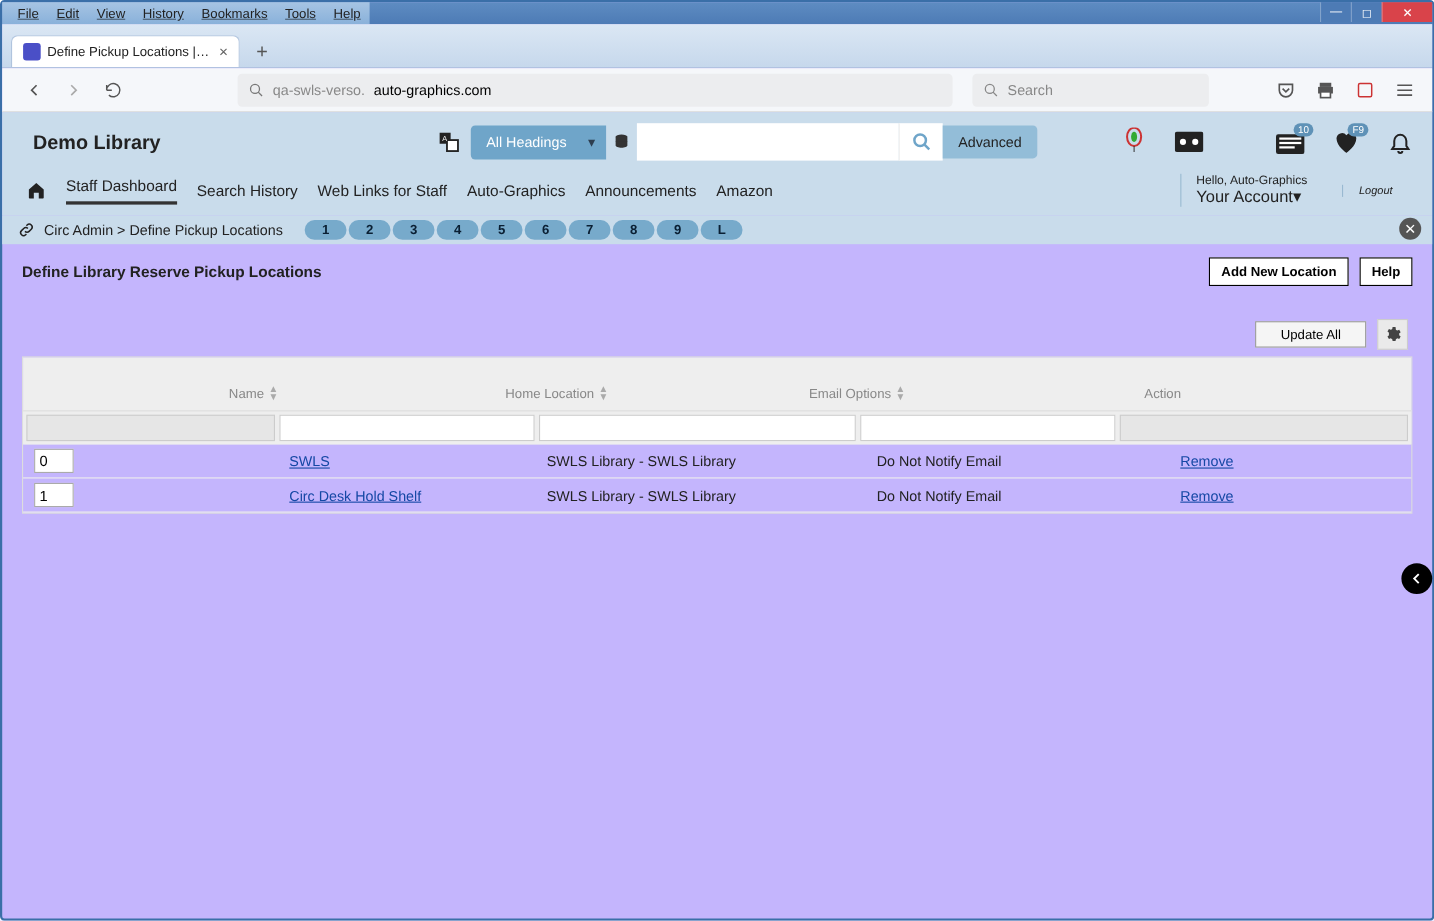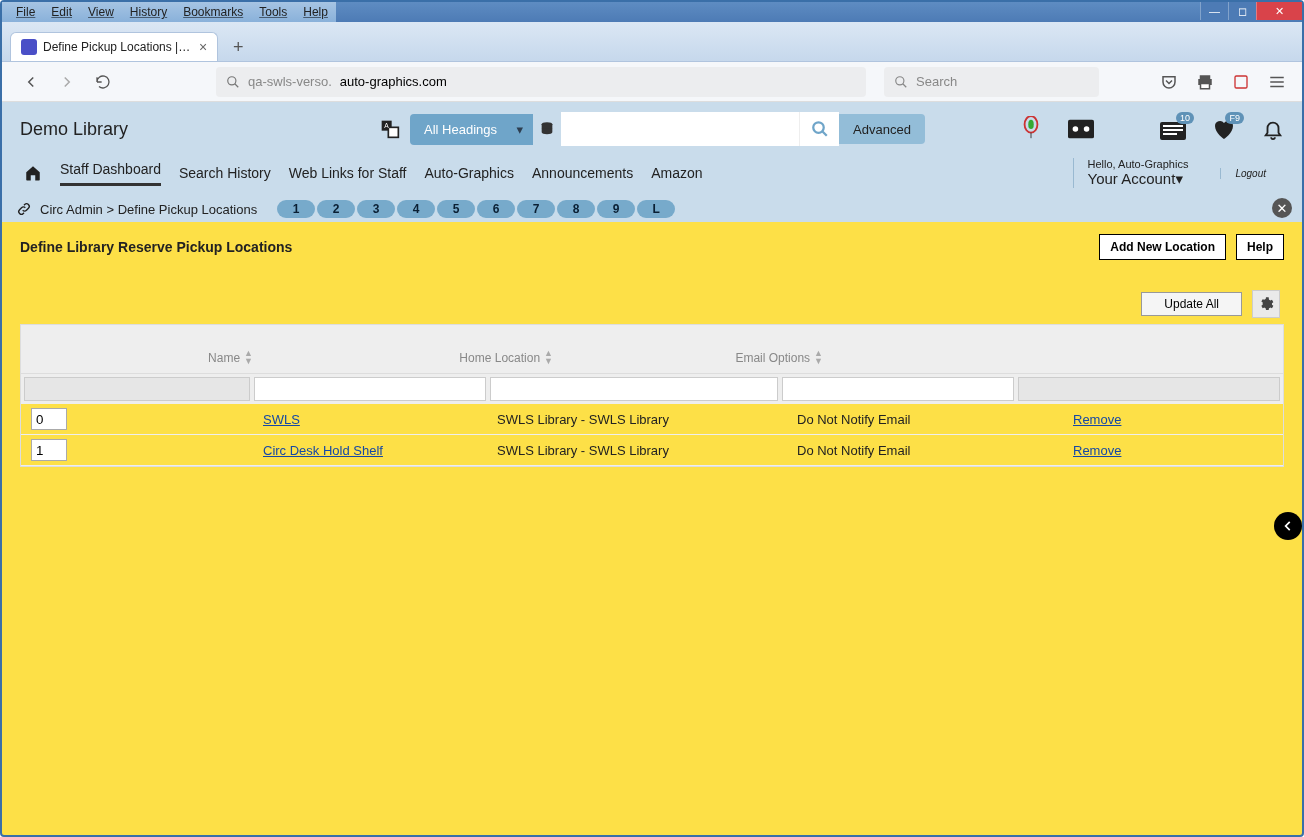--- a/index.html
+++ b/index.html
@@ -1,17 +1,17 @@
 <!DOCTYPE html>
 <html><head>
 <meta charset="utf-8">
 <style>
 * { box-sizing: border-box; margin: 0; padding: 0; }
 body { font-family: Arial, Helvetica, sans-serif; font-size: 13px; color: #222; background: #fff; overflow: hidden; }
-.window { width: 1304px; height: 837px; border: 2px solid #3a6fa8; border-radius: 4px; background: #fde047; position: relative; display: flex; flex-direction: column; }
+.window { width: 1304px; height: 837px; border: 2px solid #3a6fa8; border-radius: 4px; background: #c4b5fd; position: relative; display: flex; flex-direction: column; }
 .titlebar { height: 20px; background: linear-gradient(#5e8cc2,#4d7bb5); display: flex; align-items: stretch; }
 .menus { display: flex; align-items: center; gap: 0; padding-left: 6px; background: linear-gradient(#a6c4e3,#89b1da); }
 .menus span { padding: 2px 8px; font-size: 12px; text-decoration: underline; text-decoration-color: rgba(0,0,0,0.5); cursor: default; }
 .win-controls { margin-left: auto; display: flex; }
 .win-btn { width: 28px; height: 18px; margin-top: 0px; display: flex; align-items: center; justify-content: center; font-size: 11px; color: #fff; border-left: 1px solid rgba(255,255,255,0.3); }
 .win-btn.min { background: #4d7bb5; }
 .win-btn.max { background: #4d7bb5; }
 .win-btn.close { background: #d9434a; width: 46px; }
 .tabbar { height: 40px; background: linear-gradient(#dbe7f4,#c6d8ec); display: flex; align-items: flex-end; padding-left: 8px; gap: 6px; border-bottom: 1px solid #b0c4de; }
 .tab { background: #fff; border: 1px solid #b0c4de; border-bottom: none; border-radius: 6px 6px 0 0; padding: 6px 10px; display: flex; align-items: center; gap: 6px; font-size: 12px; max-width: 210px; }
@@ -22,21 +22,21 @@
 .navbar { height: 40px; background: #f5f7fa; display: flex; align-items: center; padding: 0 16px; gap: 10px; border-bottom: 1px solid #ddd; }
 .nav-arrow { width: 26px; height: 26px; display: flex; align-items: center; justify-content: center; color: #555; cursor: pointer; }
 .urlbar { flex: 0 0 650px; margin-left: 90px; height: 30px; background: #ecedef; border-radius: 4px; display: flex; align-items: center; padding: 0 10px; gap: 8px; font-size: 13px; color: #555; }
 .urlbar .lock { color: #777; }
 .url-domain { color: #000; }
 .searchbox { flex: 0 0 215px; height: 30px; background: #ecedef; border-radius: 4px; display: flex; align-items: center; padding: 0 10px; gap: 8px; color: #888; margin-left: 8px; }
 .nav-icons { margin-left: auto; display: flex; gap: 18px; align-items: center; color: #555; }
 .nav-icons .ic { width: 18px; height: 18px; display: flex; align-items: center; justify-content: center; }
 .app-header { background: #c9dceb; padding: 10px 18px 0 18px; }
 .app-top { display: flex; align-items: center; }
-.brand { font-size: 18px; font-weight: normal; color: #222; }
+.brand { font-size: 18px; font-weight: bold; color: #222; margin-left: 10px; }
 .search-group { margin-left: 250px; display: flex; align-items: center; }
 .drop { background: #6fa5c9; color: #fff; border-radius: 4px 0 0 4px; padding: 8px 36px 8px 14px; position: relative; font-size: 13px; }
 .drop::after { content: "▾"; position: absolute; right: 10px; top: 8px; color: #2d3e50; }
 .db-ic { width: 28px; height: 34px; background: #c9dceb; display: flex; align-items: center; justify-content: center; color: #333; }
 .search-input { width: 238px; height: 34px; background: #fff; border: none; padding: 0 8px; }
 .search-btn { width: 40px; height: 34px; background: #fff; display: flex; align-items: center; justify-content: center; color: #6fa5c9; border-left: 1px solid #eee; }
 .adv-btn { background: #93bdd8; padding: 0 14px; height: 30px; display: flex; align-items: center; border-radius: 0 4px 4px 0; font-size: 13px; color: #222; }
 .hdr-icons { margin-left: auto; display: flex; align-items: center; gap: 26px; }
 .hdr-icons .hi { position: relative; font-size: 22px; }
 .badge { position: absolute; top: -6px; right: -8px; background: #5f92b7; color: #fff; font-size: 9px; padding: 1px 4px; border-radius: 7px; }
@@ -315,20 +315,23 @@
               <span class="sort-ic">▲<br>▼</span>
             </div>
           <div class="col col-home">
               <span>Home Location</span>
               <span class="sort-ic">▲<br>▼</span>
             </div>
           <div class="col col-email">
               <span>Email Options</span>
               <span class="sort-ic">▲<br>▼</span>
             </div>
+          <div class="col col-action">
+              <span>Action</span>
+            </div>
         </div>
         <div class="gh-row2">
           <input class="filter-inp f-seq" disabled="" style="">
           <input class="filter-inp f-name" style="">
           <input class="filter-inp f-home" style="">
           <input class="filter-inp f-email" style="">
           <input class="filter-inp f-action" disabled="" style="">
         </div>
       </div>
       <div class="grid-body">

